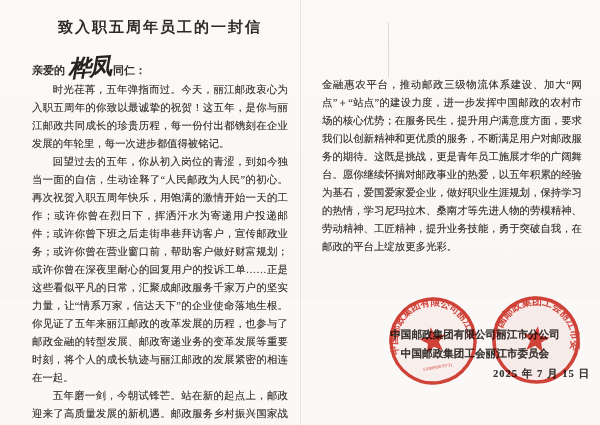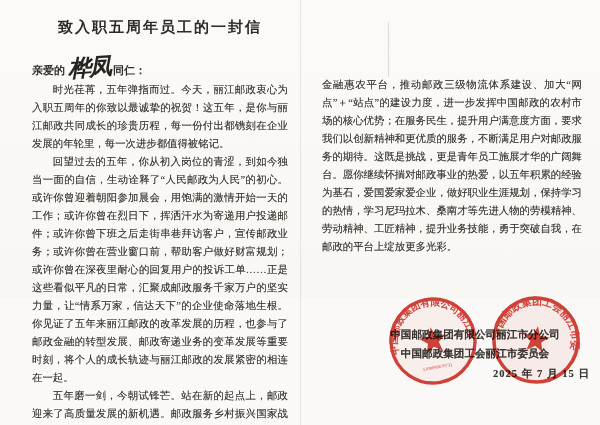--- a/index.html
+++ b/index.html
@@ -62,21 +62,21 @@
 <body>
 
 <div class="scan">
 
   <div class="page page-left">
     <div class="title">致入职五周年员工的一封信</div>
     <div class="salutation">
       <span>亲爱的</span><span class="handwritten">桦凤</span><span>同仁：</span>
     </div>
     <p class="para">时光荏苒，五年弹指而过。今天，丽江邮政衷心为入职五周年的你致以最诚挚的祝贺！这五年，是你与丽江邮政共同成长的珍贵历程，每一份付出都镌刻在企业发展的年轮里，每一次进步都值得被铭记。</p>
-    <p class="para">回望过去的五年，你从初入岗位的青涩，到如今独当一面的自信，生动诠释了“人民邮政为人民”的初心。或许你曾迎着朝阳参加晨会，用饱满的激情开始一天的工作；或许你曾在烈日下，挥洒汗水为寄递用户投递邮件；或许你曾下班之后走街串巷拜访客户，宣传邮政业务；或许你曾在营业窗口前，帮助客户做好财富规划；或许你曾在深夜里耐心的回复用户的投诉工单……正是这些看似平凡的日常，汇聚成邮政服务千家万户的坚实力量，让“情系万家，信达天下”的企业使命落地生根。你见证了五年来丽江邮政的改革发展的历程，也参与了邮政金融的转型发展、邮政寄递业务的变革发展等重要时刻，将个人的成长轨迹与丽江邮政的发展紧密的相连在一起。</p>
+    <p class="para">回望过去的五年，你从初入岗位的青涩，到如今独当一面的自信，生动诠释了“人民邮政为人民”的初心。再次祝贺入职五周年快乐，用饱满的激情开始一天的工作；或许你曾在烈日下，挥洒汗水为寄递用户投递邮件；或许你曾下班之后走街串巷拜访客户，宣传邮政业务；或许你曾在营业窗口前，帮助客户做好财富规划；或许你曾在深夜里耐心的回复用户的投诉工单……正是这些看似平凡的日常，汇聚成邮政服务千家万户的坚实力量，让“情系万家，信达天下”的企业使命落地生根。你见证了五年来丽江邮政的改革发展的历程，也参与了邮政金融的转型发展、邮政寄递业务的变革发展等重要时刻，将个人的成长轨迹与丽江邮政的发展紧密的相连在一起。</p>
     <p class="para">五年磨一剑，今朝试锋芒。站在新的起点上，邮政迎来了高质量发展的新机遇。邮政服务乡村振兴国家战略，为国家一带一路倡议履行国企责任，这需要我们在农村建设邮政</p>
   </div>
 
   <div class="divider"></div>
 
   <div class="page page-right">
     <div class="crease"></div>
     <p class="para cont">金融惠农平台，推动邮政三级物流体系建设、加大“网点”＋“站点”的建设力度，进一步发挥中国邮政的农村市场的核心优势；在服务民生，提升用户满意度方面，要求我们以创新精神和更优质的服务，不断满足用户对邮政服务的期待。这既是挑战，更是青年员工施展才华的广阔舞台。愿你继续怀揣对邮政事业的热爱，以五年积累的经验为基石，爱国爱家爱企业，做好职业生涯规划，保持学习的热情，学习尼玛拉木、桑南才等先进人物的劳模精神、劳动精神、工匠精神，提升业务技能，勇于突破自我，在邮政的平台上绽放更多光彩。</p>
 
     <div class="signature">

